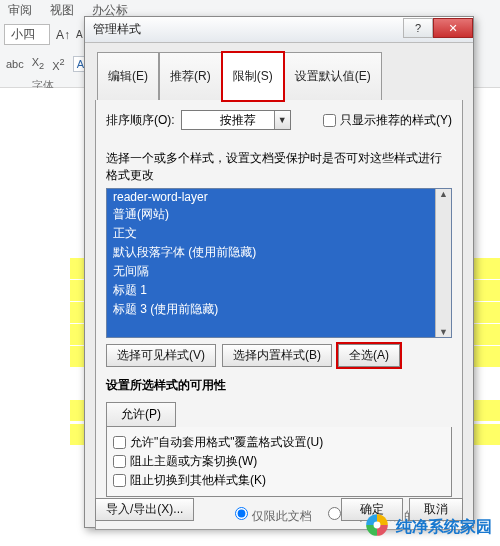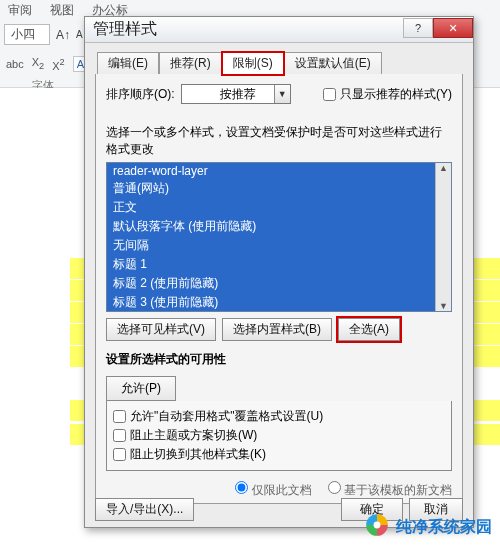--- a/index.html
+++ b/index.html
@@ -94,21 +94,21 @@
     height: 26px;
     background: linear-gradient(#fefefe,#e5e9ee);
     border-bottom: 1px solid #bcbcbc;
     display: flex;
     align-items: center;
     position: relative;
   }
   .titlebar-title {
     margin-left: 8px;
     color: #222;
-    font-size: 16px;
+    font-size: 12px;
   }
   .titlebar-btns {
     position: absolute;
     right: 0; top: 0;
     height: 100%;
     display: flex;
   }
   .winbtn {
     width: 30px;
     height: 20px;
@@ -126,21 +126,21 @@
     color: #fff;
     border-color: #a02222;
     width: 40px;
   }
   .tabstrip {
     display: flex;
     margin: 8px 0 0 12px;
     gap: 0;
   }
   .tab {
-    padding: 2px 10px;
+    padding: 15px 10px;
     border: 1px solid #9a9a9a;
     background: linear-gradient(#fafafa,#ececec);
     font-size: 12px;
     color: #222;
     position: relative;
     top: 1px;
   }
   .tab.active {
     background: #fff;
     border-bottom: 1px solid #fff;
@@ -364,21 +364,20 @@
 
     <div style="font-size:12px;margin:4px 0 4px 0;">选择一个或多个样式，设置文档受保护时是否可对这些样式进行格式更改</div>
 
     <div class="listbox">
       <div class="item">reader-word-layer</div>
       <div class="item">普通(网站)</div>
       <div class="item">正文</div>
       <div class="item">默认段落字体 (使用前隐藏)</div>
       <div class="item">无间隔</div>
       <div class="item">标题 1</div>
-      <div class="item">标题 2 (使用前隐藏)</div>
       <div class="item">标题 3 (使用前隐藏)</div>
 
       <div class="scroll">
         <span>▲</span>
         <span>▼</span>
       </div>
     </div>
 
     <div class="btnrow">
       <div class="btn">选择可见样式(V)</div>

